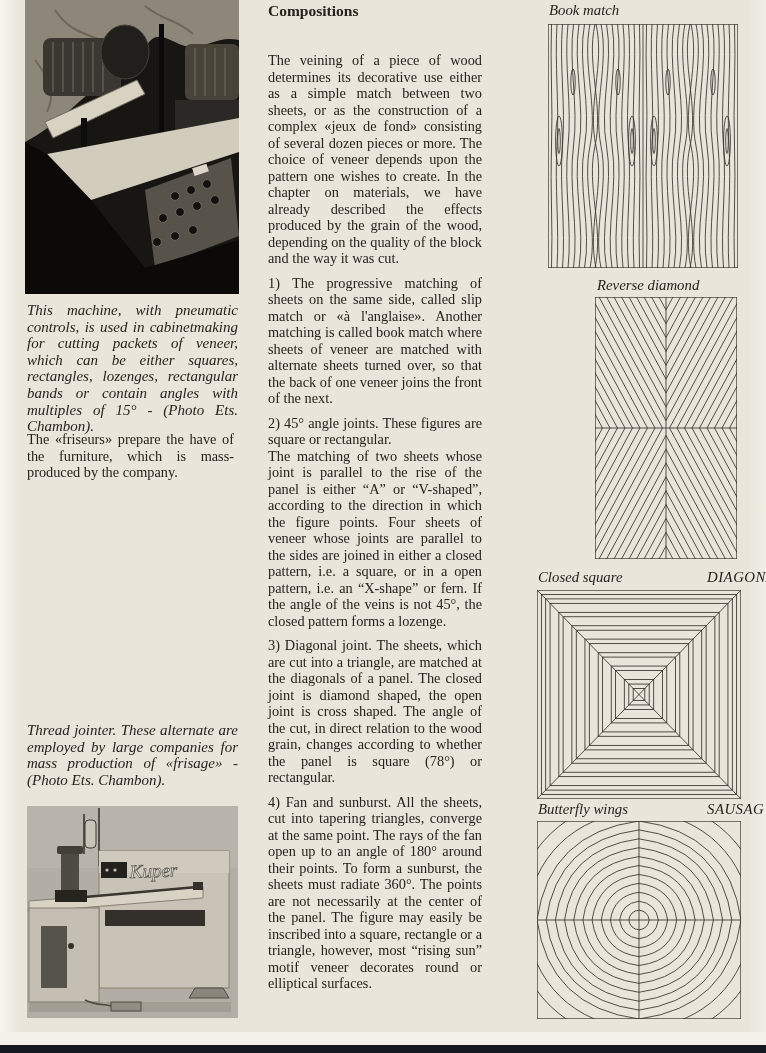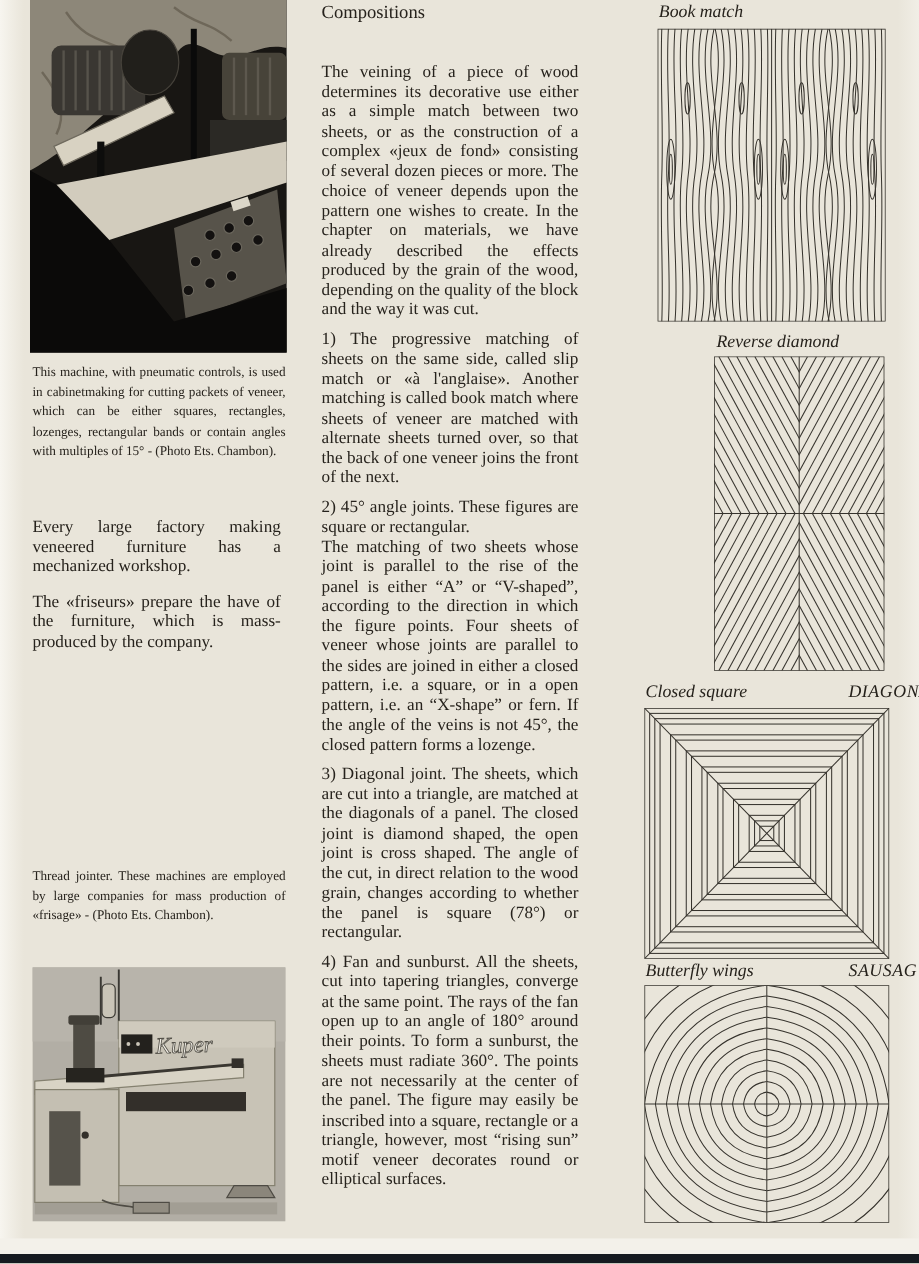--- a/index.html
+++ b/index.html
@@ -10,28 +10,28 @@
         background:linear-gradient(90deg,#f7f5ef 0%,#efece3 55%,rgba(239,236,227,0) 100%)}
   .edge-right{position:absolute;right:0;top:0;width:18px;height:100%;
         background:linear-gradient(270deg,#f1eee6 0%,rgba(241,238,230,0) 100%)}
   .strip-bottom{position:absolute;left:0;top:1032px;width:766px;height:13px;background:#f3f1ea}
   .bar-bottom{position:absolute;left:0;top:1045px;width:766px;height:8px;background:#151a20}
 
   p{font-size:14.3px;line-height:16.5px;text-align:justify}
   .it{}
 
   .photo1{position:absolute;left:25px;top:0;width:214px;height:294px}
-  .caption{position:absolute;font-size:11px;line-height:16.6px;text-align:justify}
+  .caption{position:absolute;font-style:italic;font-size:15px;line-height:16.6px;text-align:justify}
   .caption1{left:27px;top:302px;width:211px}
   .body-left{position:absolute;left:27px;top:431px;width:207px}
   .body-left p{margin-bottom:13px}
   .caption2{left:27px;top:722px;width:211px}
   .photo2{position:absolute;left:27px;top:806px;width:211px;height:212px}
 
-  .mid-heading{position:absolute;left:268px;top:2px;font-size:15.5px;font-weight:normal}
+  .mid-heading{position:absolute;left:268px;top:2px;font-size:15.5px;font-weight:bold}
   .mid-body{position:absolute;left:268px;top:52px;width:214px}
   .mid-body p{margin-bottom:8px}
 
   .fig{position:absolute}
   .fig path,.fig line,.fig rect,.fig ellipse{fill:none;stroke:#35322c;stroke-width:.85}
   .fig .frame{stroke-width:1.3}
   .fig-label{position:absolute;font-style:italic;font-size:14.8px;white-space:nowrap}
   .caps{letter-spacing:.5px}
   .fig1{left:548px;top:24px;width:190px;height:244px}
   .lbl1{left:549px;top:2px}
@@ -94,25 +94,24 @@
       <circle cx="132" cy="242" r="4.4"></circle>
         <circle cx="150" cy="236" r="4.4"></circle>
         <circle cx="168" cy="230" r="4.4"></circle>
     </g>
     <polygon points="0,142 22,154 66,200 120,268 214,240 214,294 0,294" fill="#0b0a09"></polygon>
   </svg>
 
   <p class="caption caption1">This machine, with pneumatic controls, is used in cabinetmaking for cutting packets of veneer, which can be either squares, rectangles, lozenges, rectangular bands or contain angles with multiples of 15° - (Photo Ets. Chambon).</p>
 
   <div class="body-left">
-      <p><span>Every large factory making veneered furniture has a mechanized workshop.</span></p>
       <p><span>The «friseurs» prepare the have of the furniture, which is mass-produced by the company.</span></p>
     </div>
 
-  <p class="caption caption2">Thread jointer. These machines are employed by large companies for mass production of «frisage» - (Photo Ets. Chambon).</p>
+  <p class="caption caption2">Thread jointer. These alternate are employed by large companies for mass production of «frisage» - (Photo Ets. Chambon).</p>
 
   <svg class="photo2" viewBox="0 0 211 212" preserveAspectRatio="none">
     <rect width="211" height="212" fill="#b2aea5"></rect>
     <rect y="0" width="211" height="62" fill="#b8b4ab"></rect>
     <rect x="2" y="196" width="202" height="10" fill="#a29e94"></rect>
     <line x1="57" y1="8" x2="57" y2="48" stroke="#3a3833" stroke-width="1.6"></line>
     <line x1="72" y1="2" x2="72" y2="60" stroke="#3a3833" stroke-width="1.6"></line>
     <rect x="58" y="14" width="11" height="28" rx="4" fill="#c9c4b7" stroke="#3c3a34"></rect>
     <rect x="72" y="45" width="130" height="137" fill="#c8c3b6" stroke="#84806f"></rect>
     <rect x="72" y="45" width="130" height="22" fill="#cfcabd"></rect>

